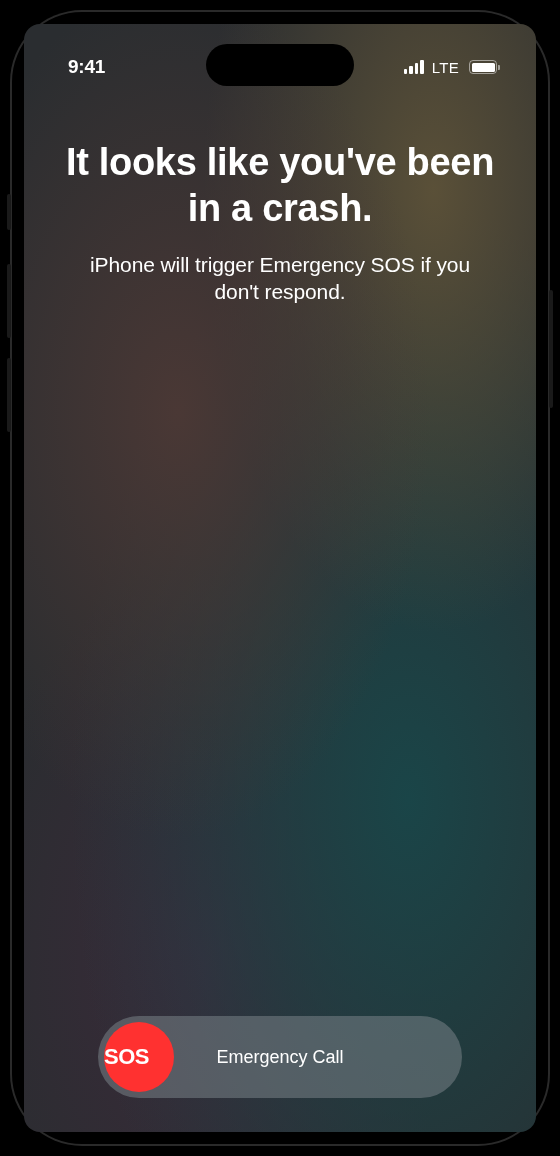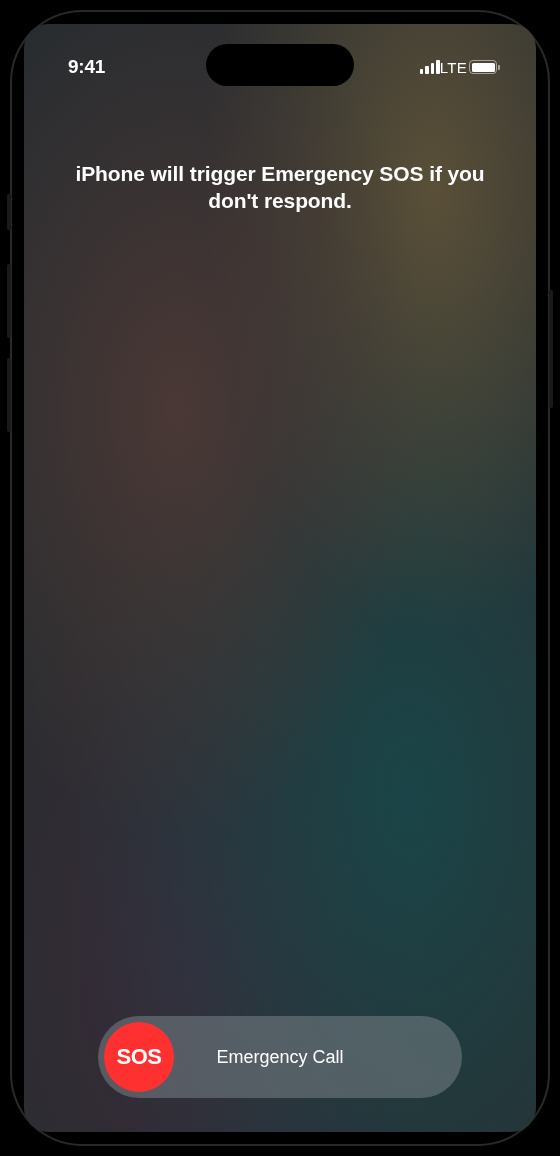--- a/index.html
+++ b/index.html
@@ -24,21 +24,21 @@
       background: #000;
       border-radius: 72px;
       padding: 14px;
       position: relative;
       box-shadow: inset 0 0 0 2px #2a2a2a;
     }
 
     .phone-screen {
       width: 100%;
       height: 100%;
-      border-radius: 24px;
+      border-radius: 16px;
       overflow: hidden;
       position: relative;
       background: radial-gradient(ellipse 90% 70% at 30% 35%, #4a3835 0%, transparent 55%),
                   radial-gradient(ellipse 90% 80% at 80% 15%, #5a5038 0%, transparent 50%),
                   radial-gradient(ellipse 110% 90% at 75% 70%, #1a4548 0%, transparent 60%),
                   radial-gradient(ellipse 80% 60% at 35% 85%, #3a2a3a 0%, transparent 60%),
                   #2a2d30;
     }
 
     .dynamic-island {
@@ -66,21 +66,21 @@
     .status-time {
       color: #fff;
       font-size: 19px;
       font-weight: 600;
       letter-spacing: -0.2px;
     }
 
     .status-right {
       display: flex;
       align-items: center;
-      gap: 0;
+      gap: 8px;
     }
 
     .signal-bars {
       display: flex;
       align-items: flex-end;
       gap: 2px;
       height: 14px;
     }
 
     .signal-bars span {
@@ -143,21 +143,21 @@
       font-weight: 700;
       text-align: center;
       line-height: 1.2;
       letter-spacing: -0.3px;
       padding: 0 8px;
     }
 
     .subtext {
       color: #fff;
       font-size: 21px;
-      font-weight: 700;
+      font-weight: 400;
       text-align: center;
       line-height: 1.3;
       margin-top: 20px;
       padding: 0 26px;
       letter-spacing: -0.1px;
     }
 
     .spacer {
       flex: 1;
     }
@@ -174,21 +174,20 @@
       padding: 6px;
     }
 
     .sos-knob {
       width: 70px;
       height: 70px;
       background: #ff3130;
       border-radius: 50%;
       display: flex;
       align-items: center;
-      justify-content: center;
       flex-shrink: 0;
     }
 
     .sos-text {
       color: #fff;
       font-size: 22px;
       font-weight: 800;
       letter-spacing: -0.5px;
     }
 
@@ -269,20 +268,21 @@
         <div class="battery">
           <div class="battery-body">
               <div class="battery-fill"></div>
             </div>
           <div class="battery-tip"></div>
         </div>
       </div>
     </div>
 
     <div class="content">
+      <h1 class="headline">It looks like you've been in a crash.</h1>
       <p class="subtext">iPhone will trigger Emergency SOS if you don't respond.</p>
 
       <div class="spacer"></div>
 
       <div class="sos-slider">
         <div class="sos-knob">
           <span class="sos-text">SOS</span>
         </div>
         <span class="slider-label">Emergency Call</span>
       </div>

